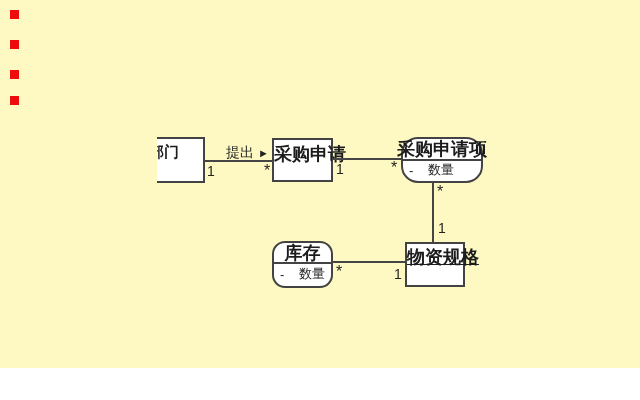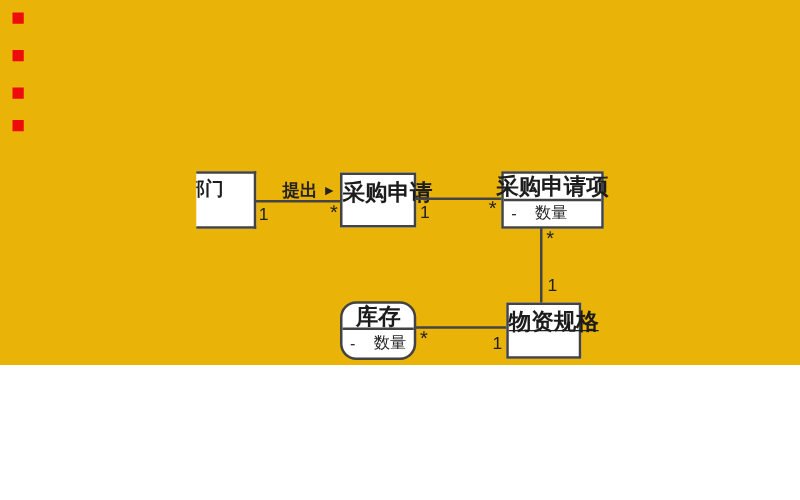--- a/index.html
+++ b/index.html
@@ -1,17 +1,17 @@
 <!DOCTYPE html>
 <html><head>
 <meta charset="utf-8">
 <style>
   html,body{margin:0;padding:0;background:#ffffff;}
   #screen{
-    position:relative;width:640px;height:292px;background:#eab308;overflow:hidden;
+    position:relative;width:640px;height:368px;background:#fef9c3;overflow:hidden;
     font-family:"Liberation Sans","DejaVu Sans",sans-serif;color:#1f1f1f;
   }
   
   .red-marker{position:absolute;left:10px;width:9px;height:9px;background:#ee0b0b;}
 
   
   .uml-box{position:absolute;box-sizing:border-box;border:2px solid #434343;background:#fff;}
   .uml-box .name{
     display:block;text-align:center;font-weight:bold;font-size:18px;line-height:18px;
     white-space:nowrap;color:#1c1c1c;
@@ -23,21 +23,21 @@
   .attr-row .vis{width:14px;display:inline-block;}
   .attr-row .attr-name{margin-left:5px;text-align:right;}
 
   
   #dept-box{left:157px;top:137px;width:48px;height:46px;border-left:none;overflow:hidden;}
   #dept-box .name{margin-left:-8px;margin-top:4px;font-size:15px;text-align:left;}
 
   #pr-box{left:272px;top:138px;width:61px;height:44px;}
   #pr-box .name{margin-top:5px;}
 
-  #pri-box{left:401px;top:137px;width:82px;height:46px;}
+  #pri-box{left:401px;top:137px;width:82px;height:46px;border-radius:17px;}
   #pri-box .name-row{height:22px;}
   #pri-box .attr-row{height:18px;}
 
   #inv-box{left:272px;top:241px;width:61px;height:47px;border-radius:13px;}
   #inv-box .name-row{height:21px;}
   #inv-box .attr-row{height:20px;}
 
   #ms-box{left:405px;top:242px;width:60px;height:45px;text-decoration:underline;}
   #ms-box .name{margin-top:4px;}
 
@@ -45,21 +45,21 @@
   .h-line{position:absolute;height:2px;background:#454545;}
   .v-line{position:absolute;width:2px;background:#454545;}
   #line-a{left:204px;top:160px;width:68px;}
   #line-b{left:332px;top:158px;width:69px;}
   #line-c{left:432px;top:182px;height:60px;}
   #line-d{left:332px;top:261px;width:73px;}
 
   
   #assoc-label-a{
     position:absolute;left:226px;top:144px;display:flex;align-items:center;
-    font-size:14px;font-weight:700;color:#222;white-space:nowrap;
+    font-size:14px;font-weight:400;color:#222;white-space:nowrap;
   }
   #assoc-label-a .arrow{font-size:11px;margin-left:4px;color:#222;}
   .mult{position:absolute;font-size:14px;color:#222;line-height:14px;}
   .mult-star{font-size:16px;line-height:12px;}
   #mult-a1{left:207px;top:164px;}
   #mult-a2{left:264px;top:165px;}
   #mult-b1{left:336px;top:162px;}
   #mult-b2{left:391px;top:162px;}
   #mult-c1{left:437px;top:186px;}
   #mult-c2{left:438px;top:221px;}

